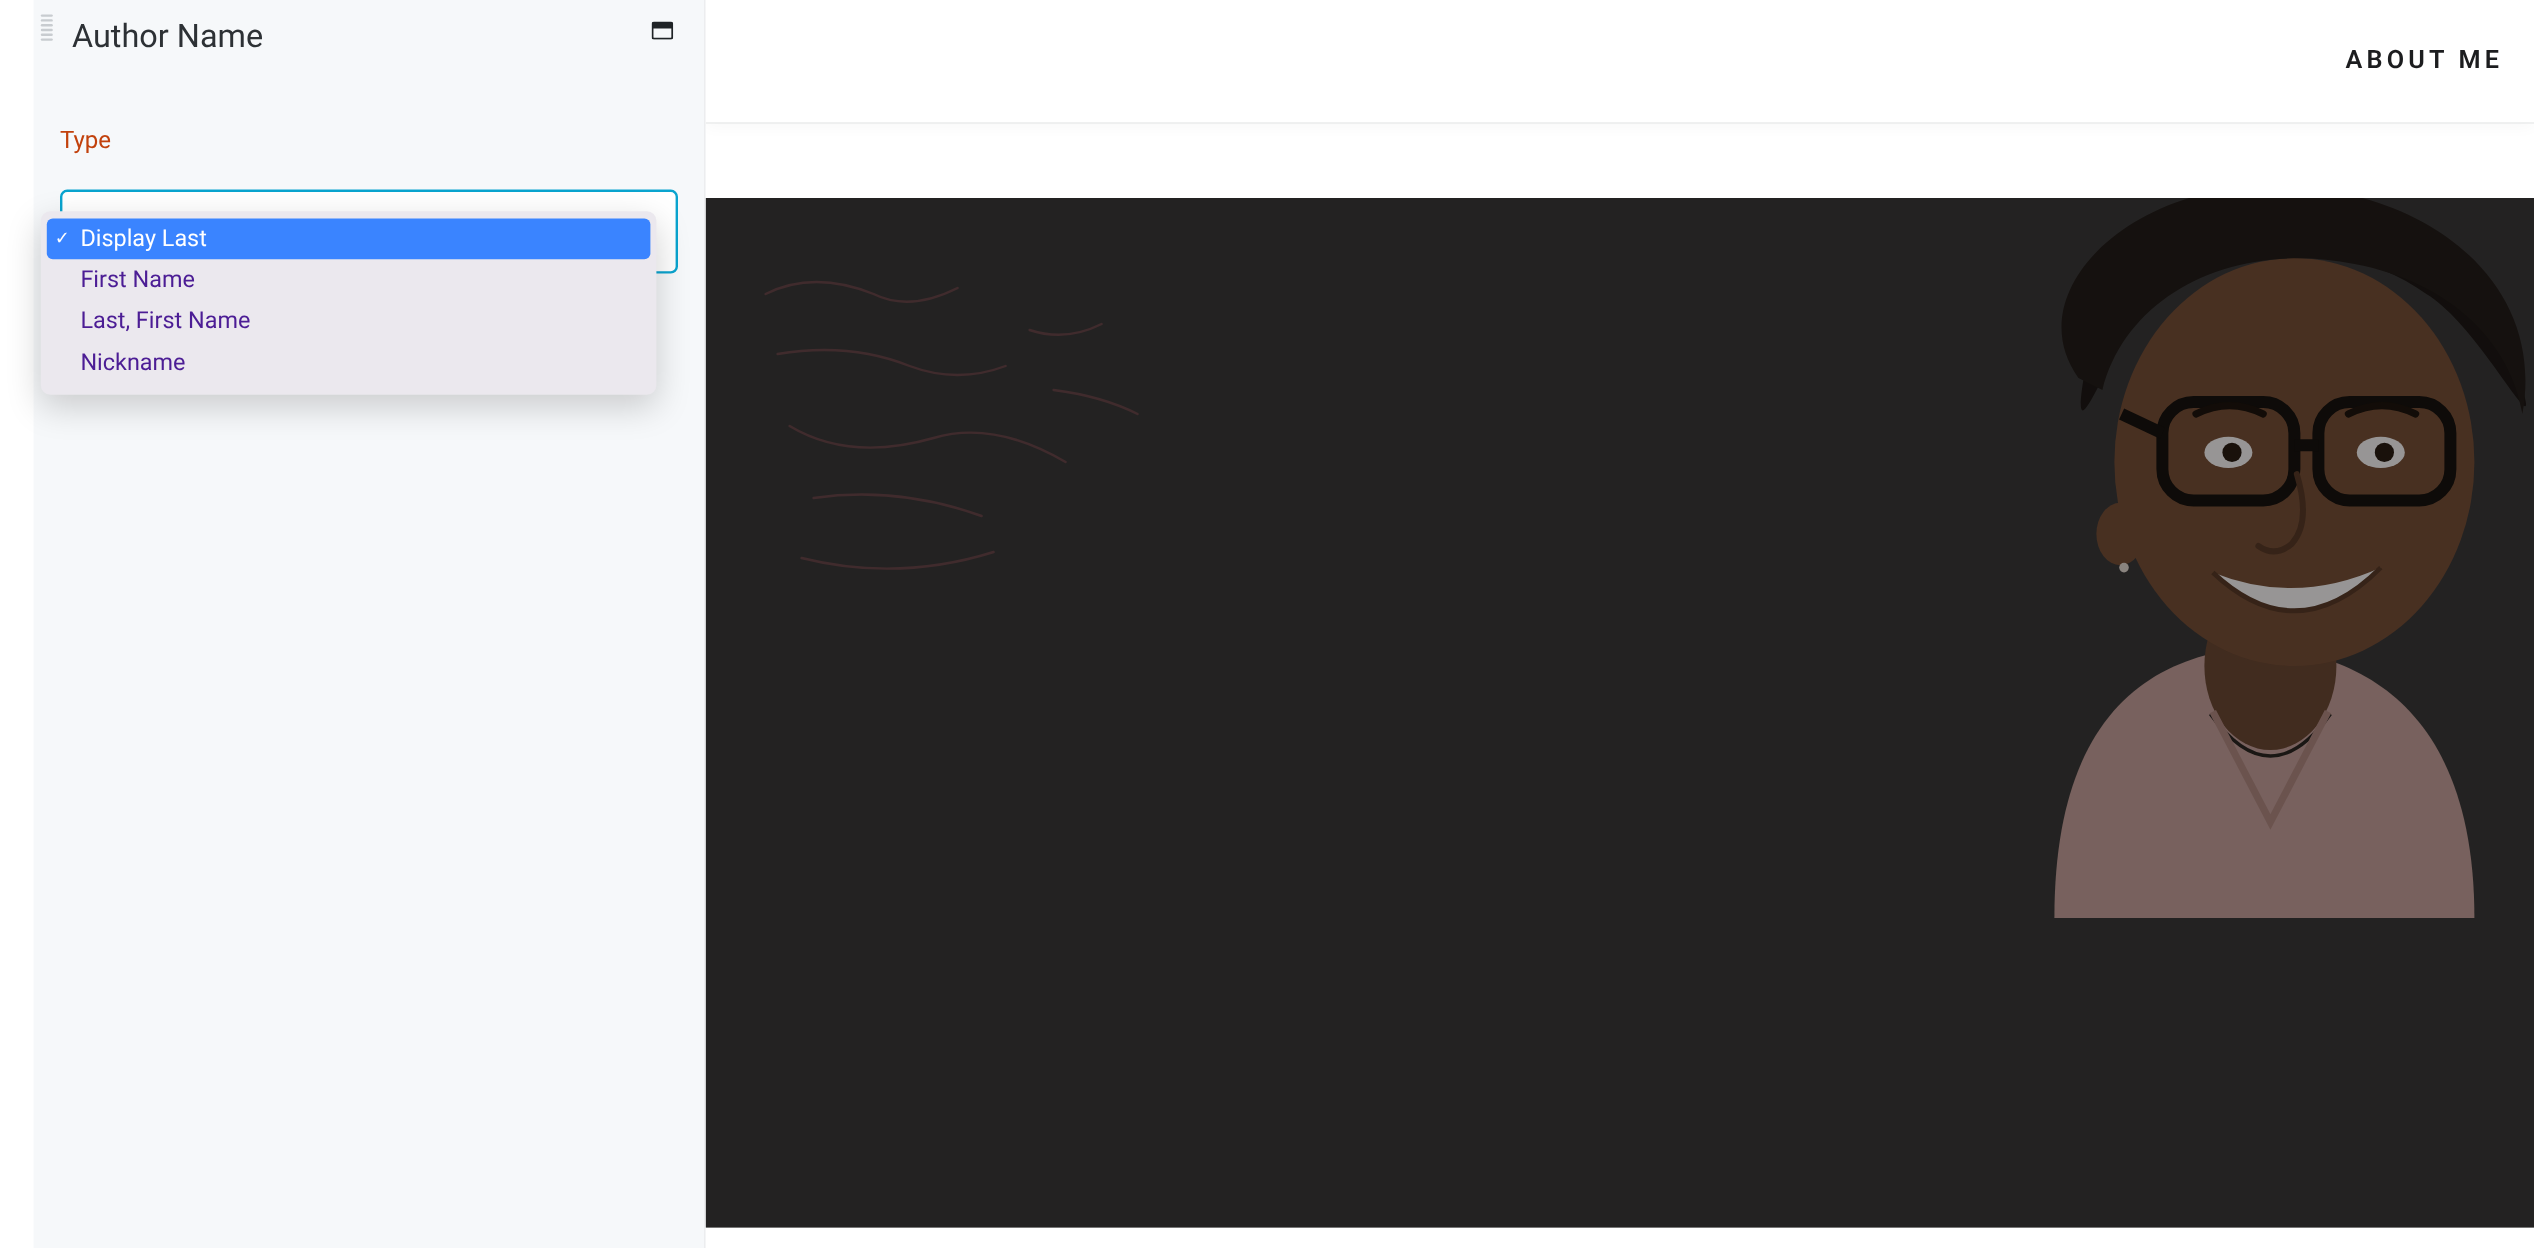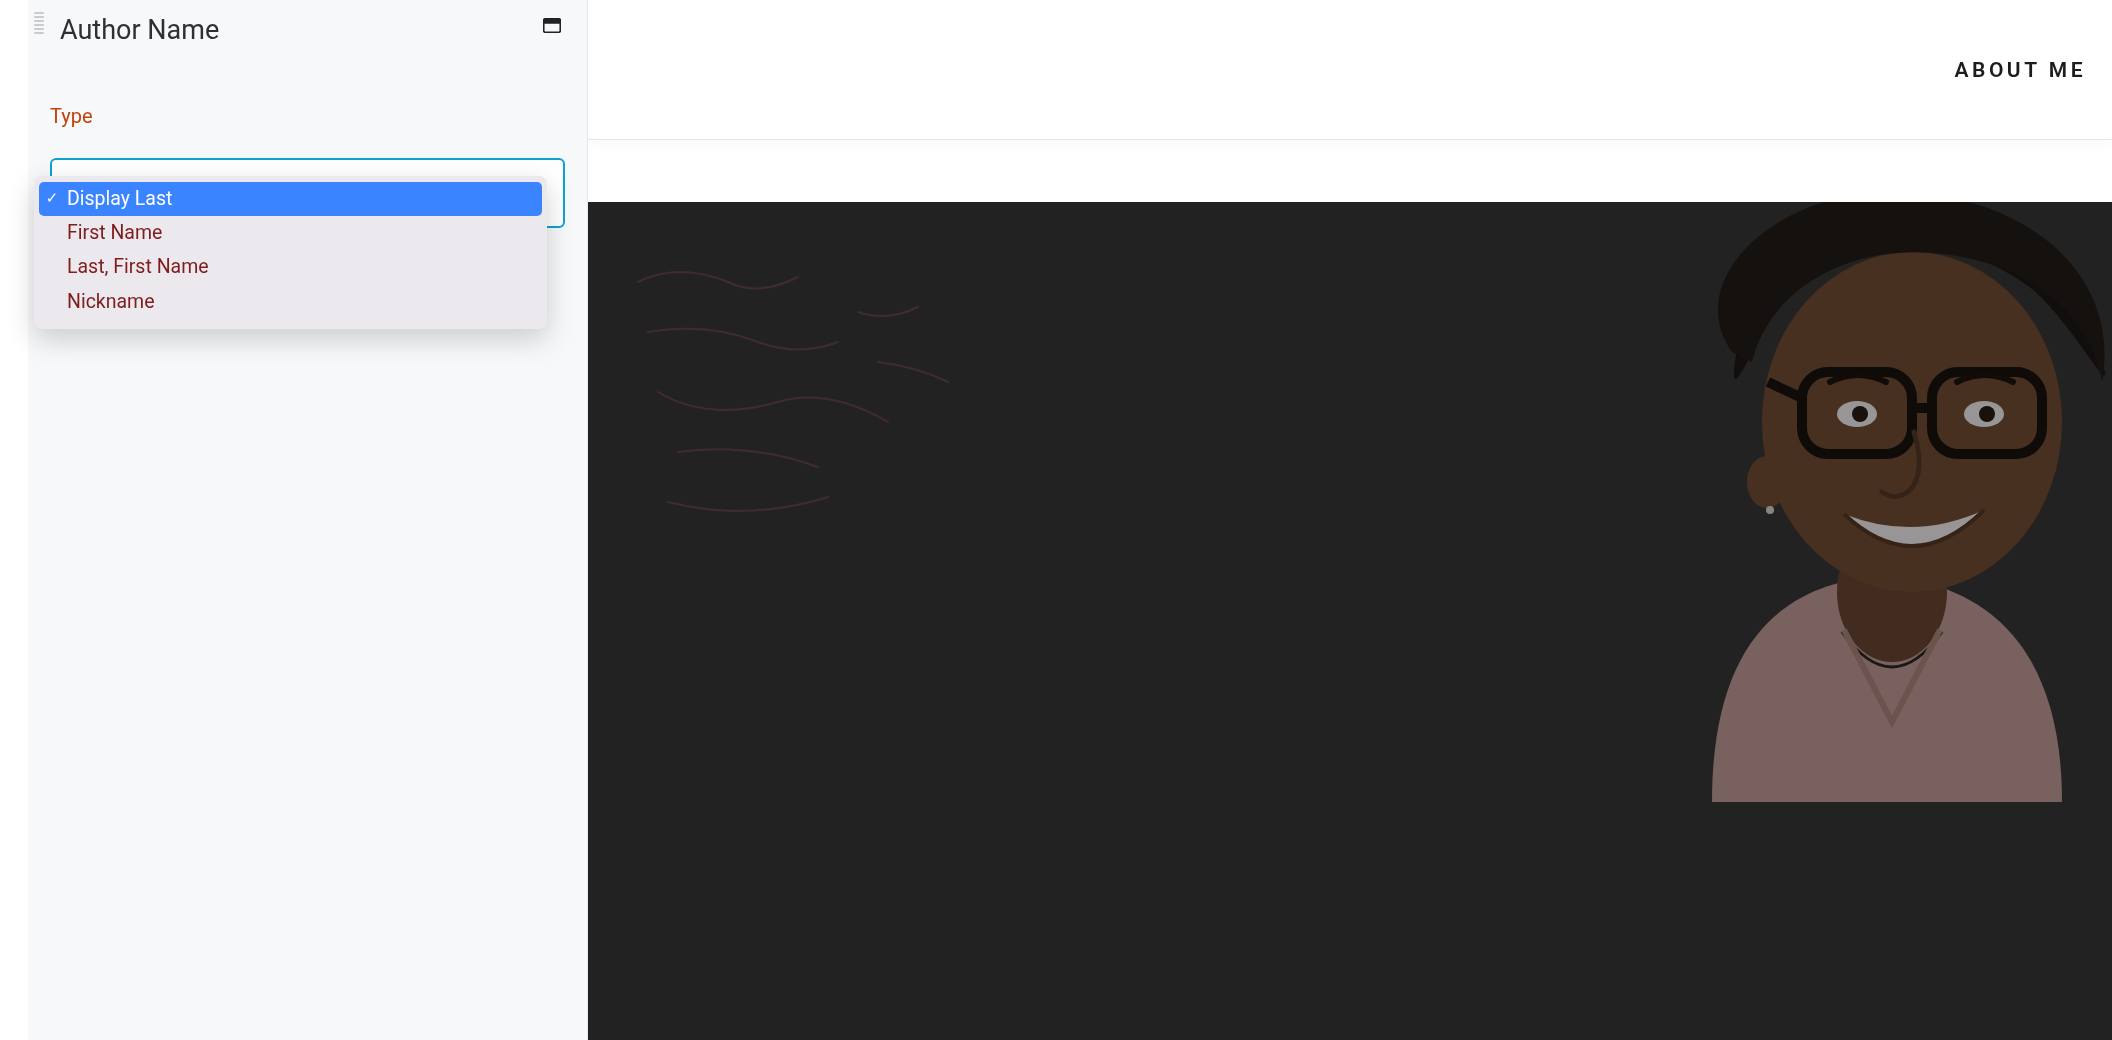--- a/index.html
+++ b/index.html
@@ -90,21 +90,21 @@
     border-radius: 8px;
     box-shadow: 0 10px 28px rgba(0,0,0,0.18);
     padding: 6px 5px 10px 5px;
   }
   .dropdown-item {
     display: flex;
     align-items: center;
     gap: 8px;
     padding: 2px 10px 2px 6px;
     font-size: 19.5px;
-    color: #7f1d1d;
+    color: #4c1d95;
     border-radius: 5px;
     line-height: 1.55;
     cursor: default;
   }
   .dropdown-item .check {
     width: 14px;
     text-align: center;
     font-size: 15px;
     visibility: hidden;
   }
@@ -116,21 +116,21 @@
 
   
   .preview {
     flex: 1 1 auto;
     position: relative;
     background: #ffffff;
     overflow: hidden;
   }
 
   .preview-header {
-    height: 140px;
+    height: 103px;
     display: flex;
     align-items: center;
     justify-content: flex-end;
     padding-right: 26px;
     border-bottom: 1px solid #e5e6e7;
     box-shadow: 0 4px 12px rgba(0,0,0,0.03);
     background: #ffffff;
   }
   .nav-link {
     font-size: 21px;

